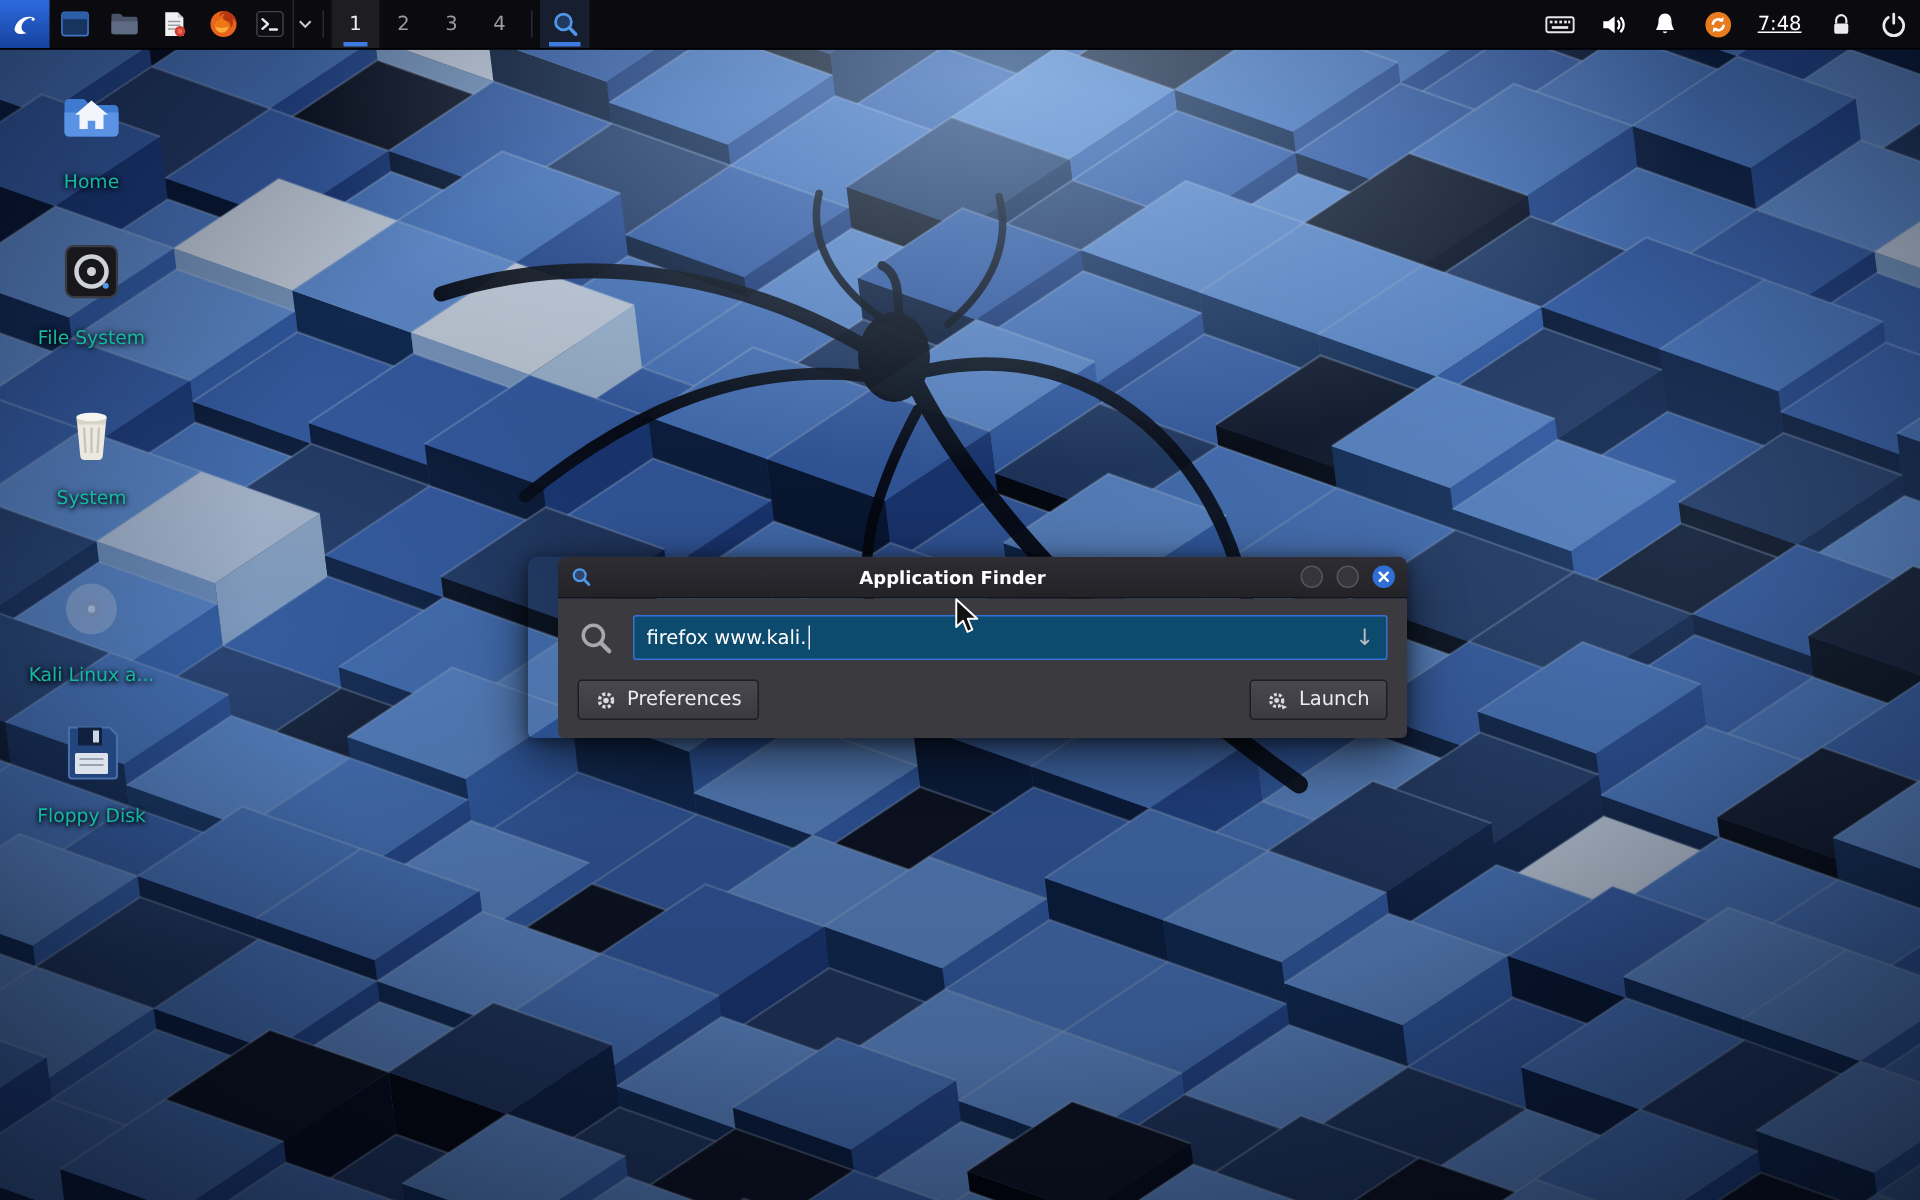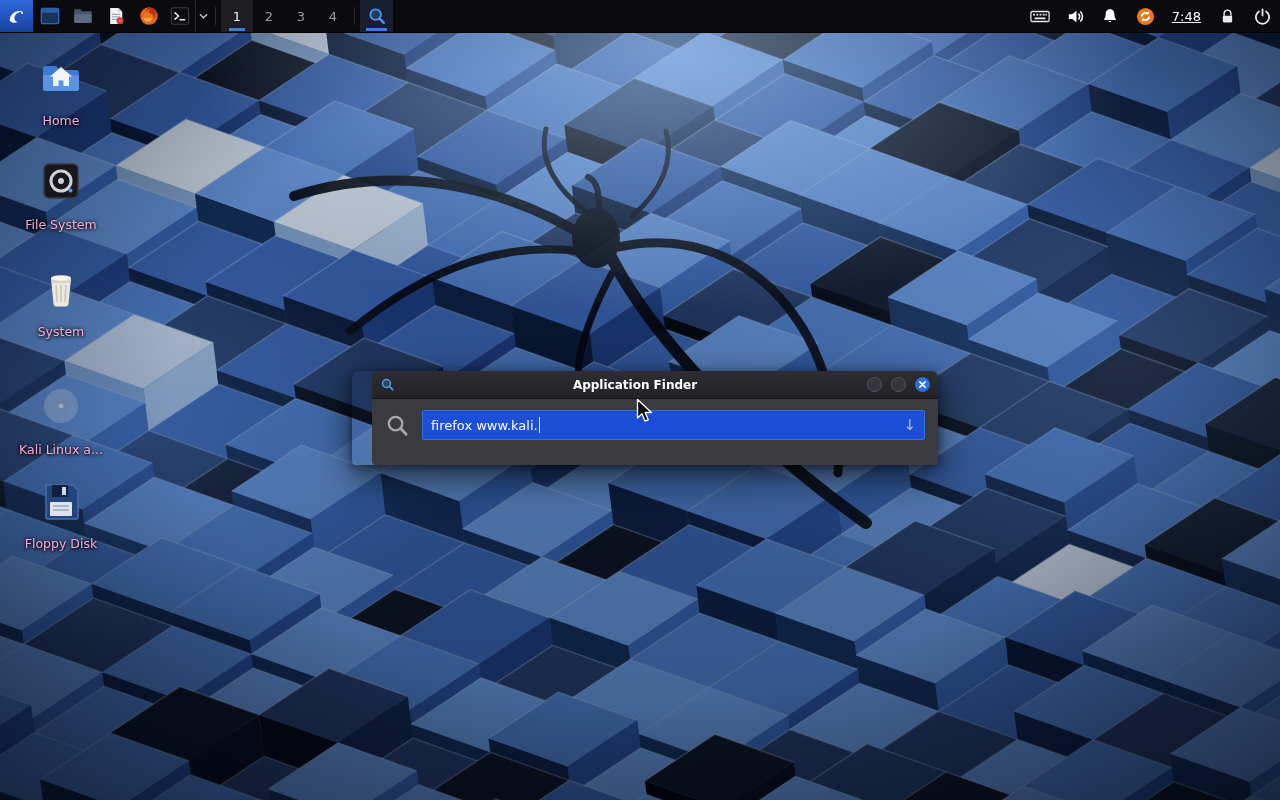--- a/index.html
+++ b/index.html
@@ -35,37 +35,37 @@
   .light-overlay{position:absolute;top:0;left:0;width:1280px;height:767px;pointer-events:none;
     background:
       radial-gradient(ellipse 760px 430px at 52% 2%, rgba(190,222,255,.48), rgba(190,222,255,0) 62%),
       radial-gradient(ellipse 480px 300px at 10% 52%, rgba(90,150,235,.22), rgba(90,150,235,0) 70%),
       radial-gradient(ellipse 620px 420px at 88% 42%, rgba(130,185,255,.17), rgba(130,185,255,0) 70%),
       radial-gradient(ellipse 900px 620px at 50% 45%, rgba(0,0,0,0) 52%, rgba(1,4,14,.58) 100%),
       linear-gradient(180deg, rgba(8,16,36,.18), rgba(2,6,16,.42));}
 
   
   .desk-icon{position:absolute;width:92px;text-align:center;cursor:pointer;z-index:5;}
-  .desk-icon .dlabel{display:block;margin-top:8px;color:#f9a8d4;font-size:12.5px;
+  .desk-icon .dlabel{display:block;margin-top:8px;color:#14b8a6;font-size:12.5px;
     text-shadow:0 1px 3px #000,0 0 4px rgba(0,0,0,.9);white-space:nowrap;}
 
   
   .dialog{position:absolute;left:352px;top:371px;width:586px;z-index:30;border-radius:7px 7px 4px 4px;
     box-shadow:0 12px 34px rgba(0,0,0,.6),0 2px 10px rgba(0,0,0,.45);font-size:13px;padding-left:20px;}
   .titlebar{position:relative;height:28px;background:linear-gradient(180deg,#2d2d33,#222227);
     border-radius:6px 6px 0 0;display:flex;align-items:center;padding:0 8px;border-bottom:1px solid #141417;}
   .title{position:absolute;left:40px;right:80px;text-align:center;color:#ffffff;font-weight:bold;font-size:12px;}
   .tb-icon{display:flex;align-items:center;z-index:2;}
   .winbtns{margin-left:auto;display:flex;align-items:center;z-index:2;}
   .winbtn{width:15px;height:15px;border-radius:50%;margin-left:9px;border:1px solid #55555e;
     background:#35353b;display:flex;align-items:center;justify-content:center;cursor:pointer;padding:0;}
   .winbtn.close{background:#2f6fd6;border-color:#2f6fd6;}
   .dialog-body{background:#3a3a3f;border-radius:0 0 4px 4px;padding:11px 13px 12px;}
   .search-row{display:flex;align-items:center;gap:12px;margin-bottom:13px;}
-  .combo{flex:1;height:30px;background:#1d4ed8;border:1px solid #3472d8;border-radius:2px;
+  .combo{flex:1;height:30px;background:#0c4a6e;border:1px solid #3472d8;border-radius:2px;
     display:flex;align-items:center;padding:0 8px;color:#fff;cursor:text;}
   .combo .val{font-size:13px;}
   .caret{display:inline-block;width:1px;height:16px;background:#ececf2;margin-left:1px;
     animation:blink 1.1s steps(1) infinite;}
   @keyframes blink{0%,55%{opacity:1}56%,100%{opacity:0}}
   .combo .arrow{margin-left:auto;color:#bdbdc6;font-size:15px;line-height:1;}
   .btn-row{display:flex;justify-content:space-between;}
   .btn{display:inline-flex;align-items:center;gap:7px;height:27px;padding:0 11px;
     background:linear-gradient(180deg,#48484e,#3a3a40);border:1px solid #1e1e22;border-radius:3px;
     color:#ececf0;font-size:13px;cursor:pointer;font-family:inherit;}
@@ -2036,18 +2036,35 @@
       <svg viewBox="0 0 26 26" width="25" height="25">
         <circle cx="11" cy="11" r="7" fill="none" stroke="#a7a7ad" stroke-width="2.4"></circle>
         <line x1="16.2" y1="16.2" x2="22" y2="22" stroke="#a7a7ad" stroke-width="3" stroke-linecap="round"></line>
       </svg>
       <div class="combo" role="textbox">
         <span class="val">firefox www.kali.</span>
         <span class="caret"></span>
         <span class="arrow">↓</span>
       </div>
     </div>
+    <div class="btn-row">
+      <button class="btn">
+        <svg viewBox="0 0 16 16" width="14" height="14">
+          <circle cx="8" cy="8" r="5" fill="none" stroke="#d9d9de" stroke-width="2.6" stroke-dasharray="2.4 1.7"></circle>
+          <circle cx="8" cy="8" r="2.1" fill="#d9d9de"></circle>
+        </svg>
+        <span>Preferences</span>
+      </button>
+      <button class="btn">
+        <svg viewBox="0 0 16 16" width="14" height="14">
+          <circle cx="7" cy="8" r="4.6" fill="none" stroke="#d9d9de" stroke-width="2.4" stroke-dasharray="2.2 1.6"></circle>
+          <circle cx="7" cy="8" r="1.9" fill="#d9d9de"></circle>
+          <path d="M10.5 11 L15 13 L11.5 14.8 Z" fill="#d9d9de"></path>
+        </svg>
+        <span>Launch</span>
+      </button>
+    </div>
   </div>
 </section>
 
 <svg class="cursor" width="18" height="26" viewBox="0 0 18 26">
   <path d="M1.5 1.5 L1.5 20 L6 15.8 L9 23.2 L12.2 21.8 L9.2 14.5 L15.5 14.5 Z" fill="#111111" stroke="#ffffff" stroke-width="1.3" stroke-linejoin="round"></path>
 </svg>
 
 </body></html>

